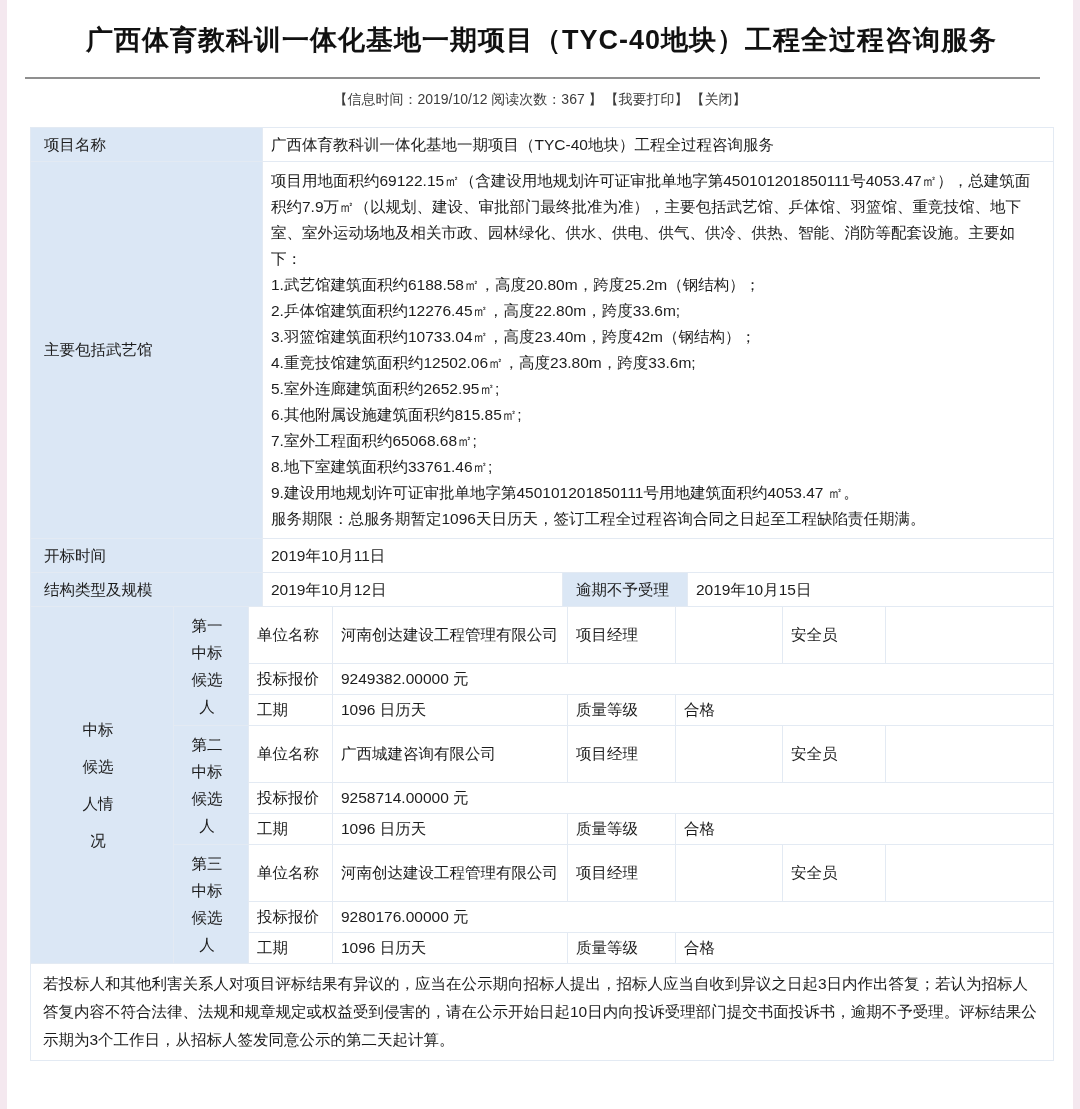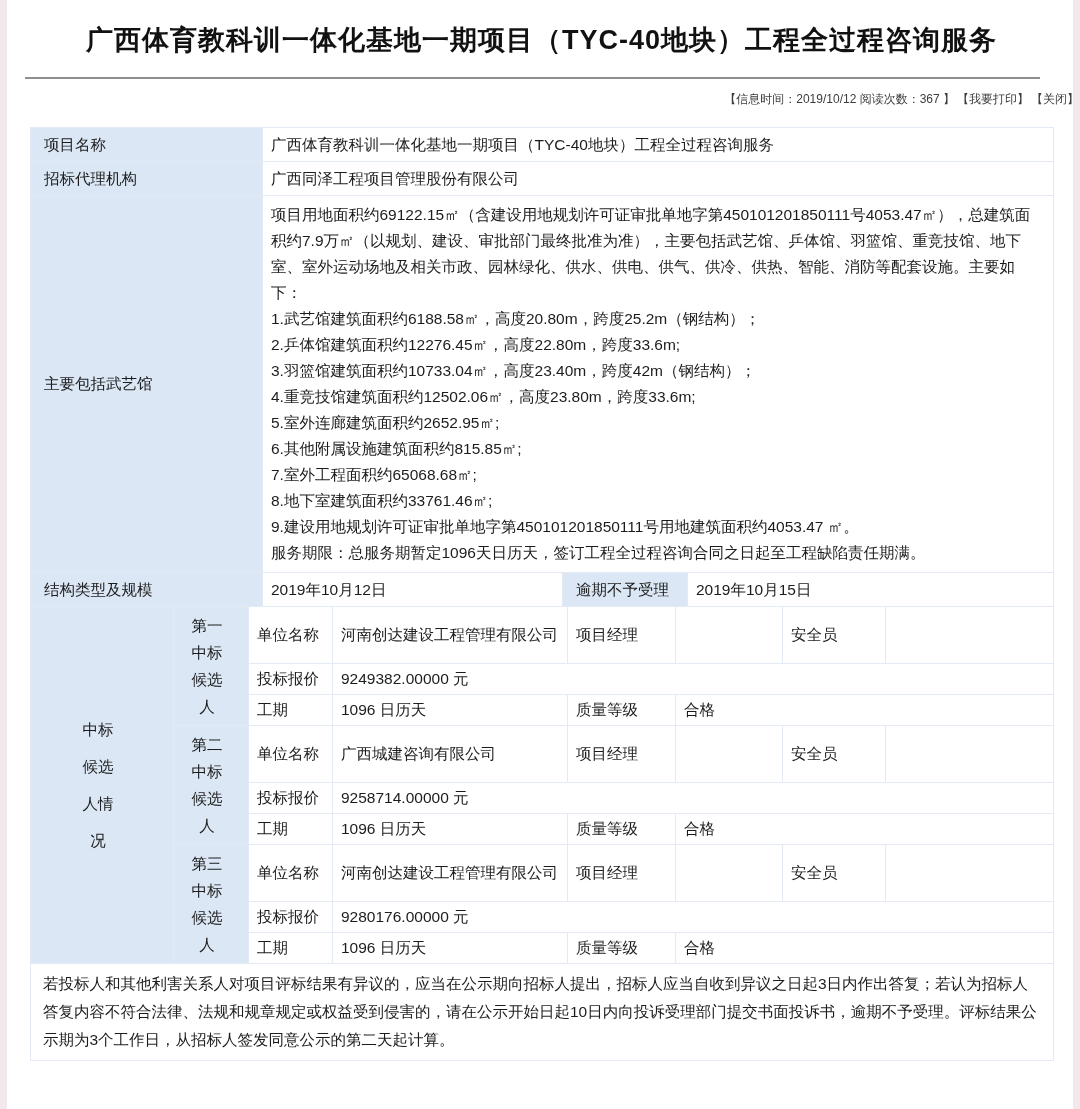--- a/index.html
+++ b/index.html
@@ -16,22 +16,22 @@
   .page-title{
     margin:20px 30px 0 30px;width:1023px;
     text-align:center;font-size:27px;font-weight:700;line-height:40px;
     letter-spacing:1px;color:#111;
   }
   .title-rule{
     margin:17px 0 0 25px;width:1015px;height:0;
     border-top:2px solid #8f8f8f;
   }
   .meta-bar{
-    margin-top:10px;width:1080px;text-align:right;
-    font-size:12px;color:#3c3c3c;line-height:20px;
+    margin-top:10px;width:1080px;text-align:center;
+    font-size:14px;color:#3c3c3c;line-height:20px;
   }
   .meta-bar span{margin:0 1px;}
   .meta-link{cursor:pointer;}
 
   .content{margin:18px 0 0 30px;width:1023px;}
   table{border-collapse:collapse;table-layout:fixed;width:1023px;
         font-size:15.5px;color:#1c1c1c;}
   table + table{margin-top:-1px;}
   td{border:1px solid #e3eaf3;padding:2px 8px;vertical-align:middle;
      overflow:hidden;word-break:break-all;line-height:24px;}
@@ -67,39 +67,39 @@
         <col style="width:232px">
         <col style="width:300px">
         <col style="width:125px">
         <col style="width:366px">
       </colgroup>
     <tbody>
         <tr class="r29">
       <td class="lbl">项目名称</td>
       <td class="val" colspan="3">广西体育教科训一体化基地一期项目（TYC-40地块）工程全过程咨询服务</td>
     </tr>
-    <tr class="r29">
-      <td class="lbl">招标代理机构</td>
-      <td class="val" colspan="3">广西同泽工程项目管理股份有限公司</td>
-    </tr>
     <tr>
       <td class="lbl">主要包括武艺馆</td>
       <td class="val prewrap structure" colspan="3">项目用地面积约69122.15㎡（含建设用地规划许可证审批单地字第450101201850111号4053.47㎡），总建筑面积约7.9万㎡（以规划、建设、审批部门最终批准为准），主要包括武艺馆、乒体馆、羽篮馆、重竞技馆、地下室、室外运动场地及相关市政、园林绿化、供水、供电、供气、供冷、供热、智能、消防等配套设施。主要如下：
 1.武艺馆建筑面积约6188.58㎡，高度20.80m，跨度25.2m（钢结构）；
 2.乒体馆建筑面积约12276.45㎡，高度22.80m，跨度33.6m;
 3.羽篮馆建筑面积约10733.04㎡，高度23.40m，跨度42m（钢结构）；
 4.重竞技馆建筑面积约12502.06㎡，高度23.80m，跨度33.6m;
 5.室外连廊建筑面积约2652.95㎡;
 6.其他附属设施建筑面积约815.85㎡;
 7.室外工程面积约65068.68㎡;
 8.地下室建筑面积约33761.46㎡;
 9.建设用地规划许可证审批单地字第450101201850111号用地建筑面积约4053.47 ㎡。
 服务期限：总服务期暂定1096天日历天，签订工程全过程咨询合同之日起至工程缺陷责任期满。</td>
     </tr>
     <tr class="r29">
+      <td class="lbl">开标时间</td>
+      <td class="val" colspan="3">2019年10月11日</td>
+    </tr>
+    <tr class="r29">
       <td class="lbl">结构类型及规模</td>
       <td class="val">2019年10月12日</td>
       <td class="lbl">逾期不予受理</td>
       <td class="val">2019年10月15日</td>
     </tr>
   </tbody>
     </table>
 
   <table>
     <colgroup>

